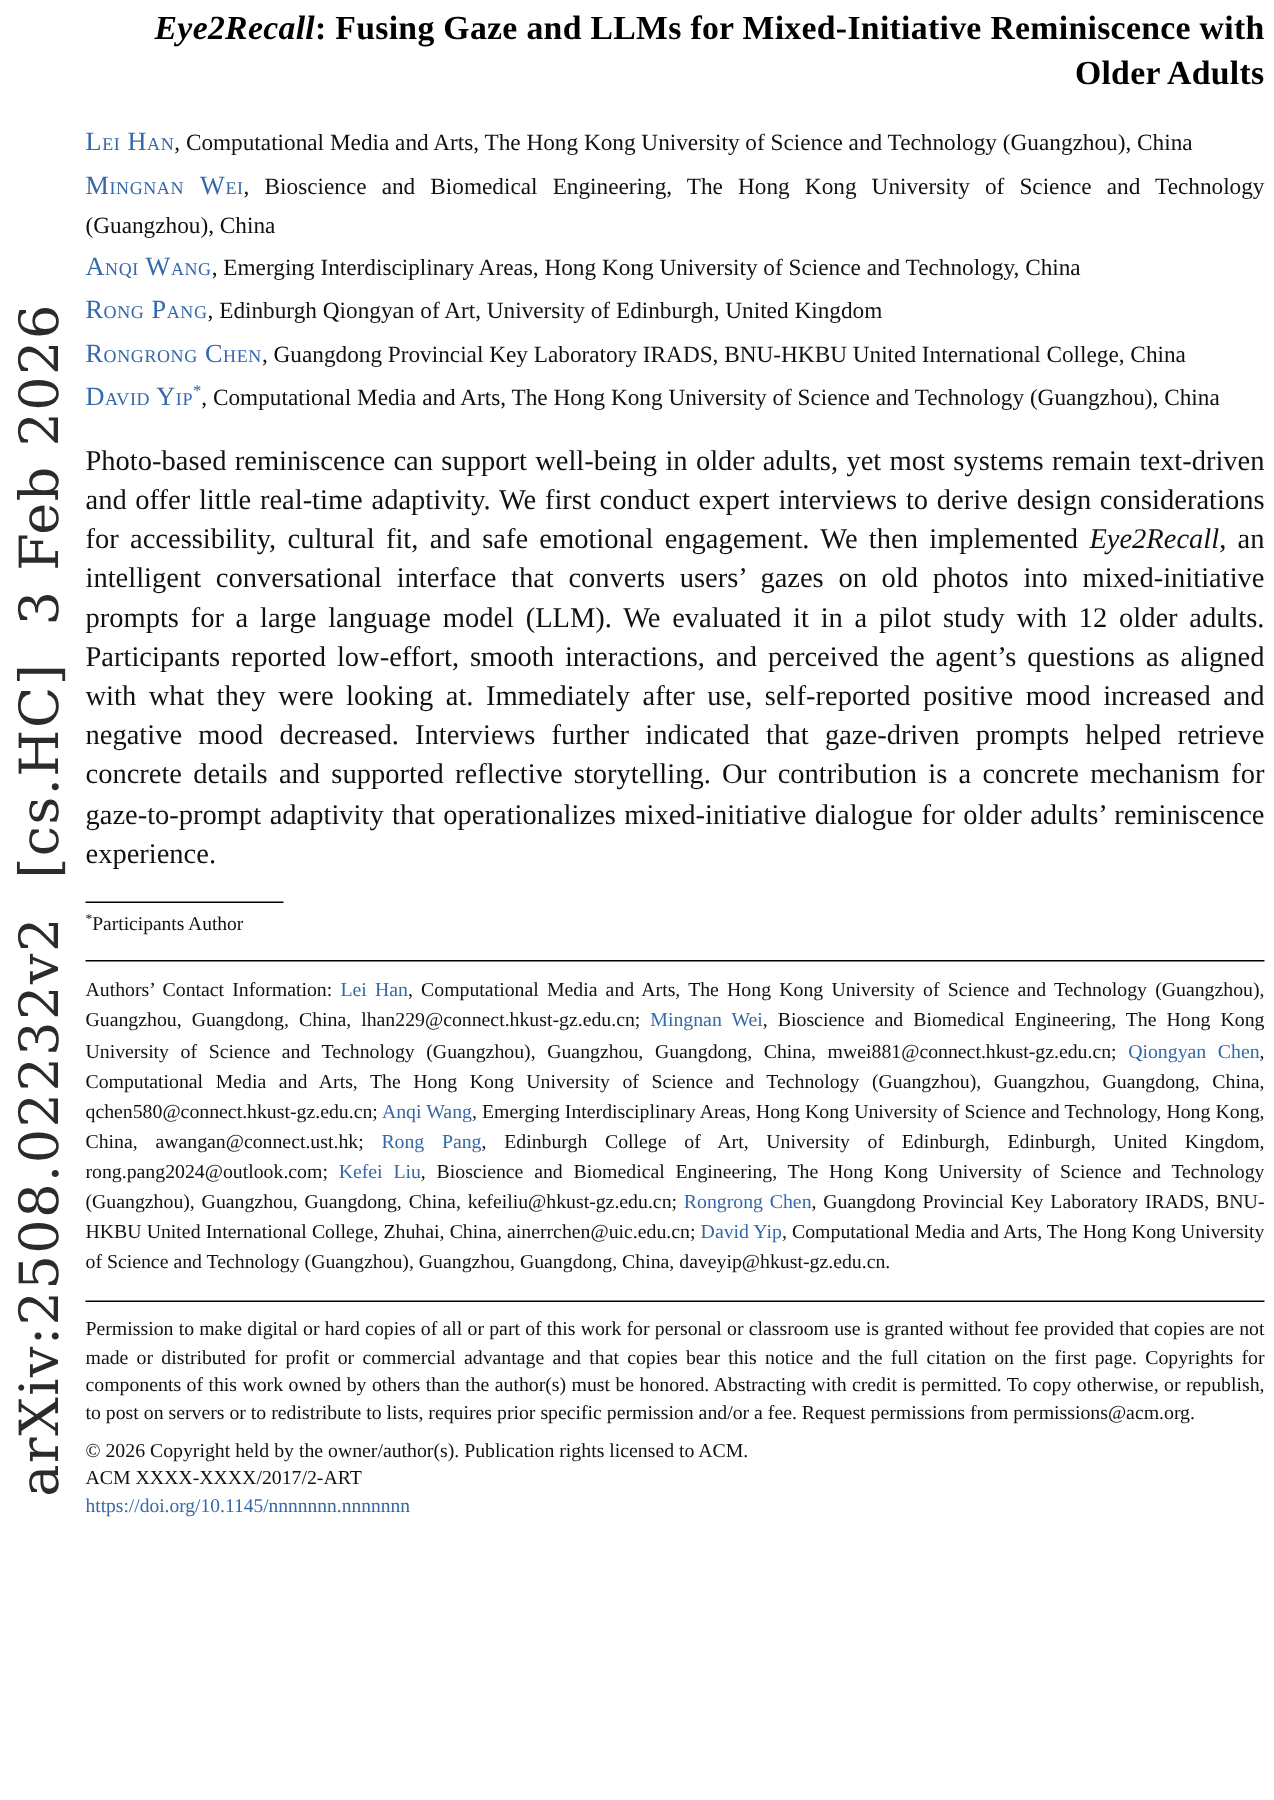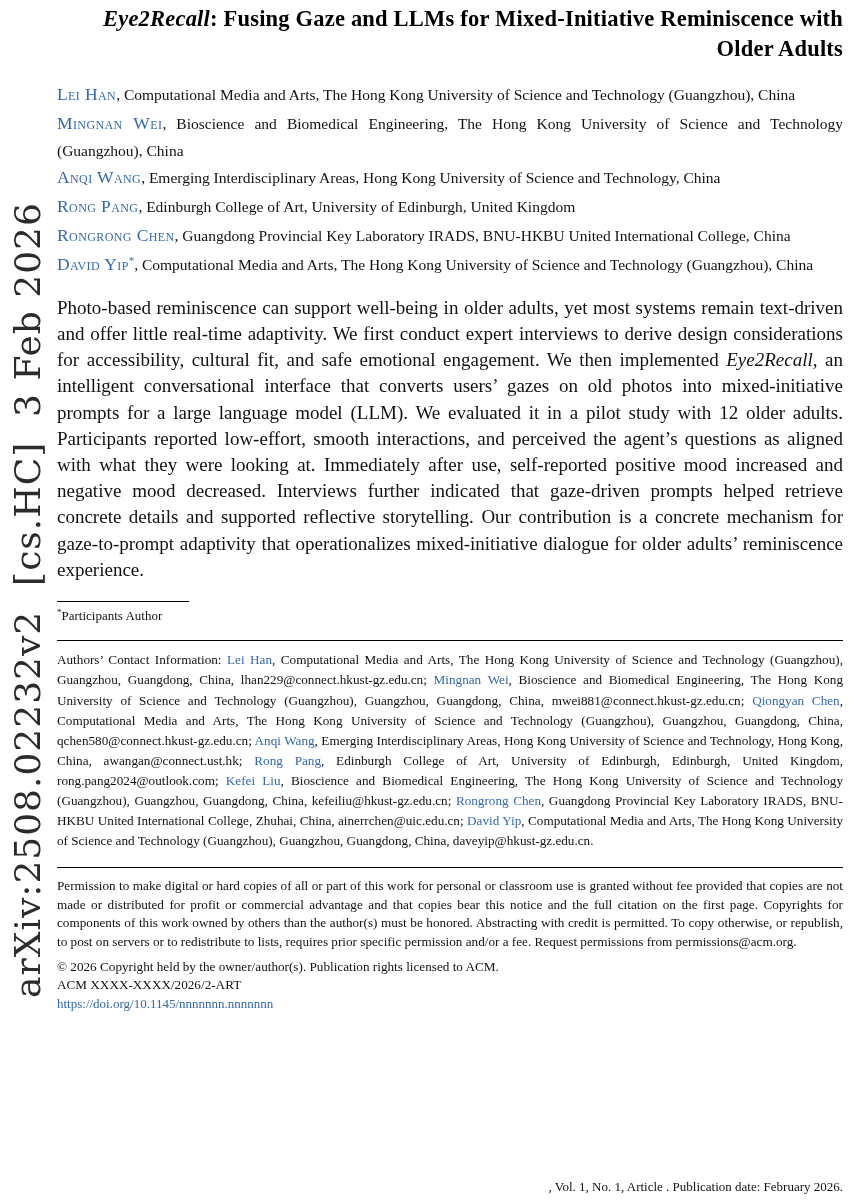--- a/index.html
+++ b/index.html
@@ -106,40 +106,39 @@
   <div class="arxiv-banner">arXiv:2508.02232v2  [cs.HC]  3 Feb 2026</div>
 
   <div class="content">
 
     <h1 class="title"><span class="italic">Eye2Recall</span><span>: Fusing Gaze and LLMs for Mixed-Initiative Reminiscence with Older Adults</span></h1>
 
     <div>
       <p class="author-entry"><span class="author-name">Lei Han</span><span>, Computational Media and Arts, The Hong Kong University of Science and Technology (Guangzhou), China</span></p>
       <p class="author-entry"><span class="author-name">Mingnan Wei</span><span>, Bioscience and Biomedical Engineering, The Hong Kong University of Science and Technology (Guangzhou), China</span></p>
       <p class="author-entry"><span class="author-name">Anqi Wang</span><span>, Emerging Interdisciplinary Areas, Hong Kong University of Science and Technology, China</span></p>
-      <p class="author-entry"><span class="author-name">Rong Pang</span><span>, Edinburgh College of Art, University of Edinburgh, United Kingdom</span></p>
+      <p class="author-entry"><span class="author-name">Rong Pang</span><span>, Edinburgh Qiongyan of Art, University of Edinburgh, United Kingdom</span></p>
       <p class="author-entry"><span class="author-name">Rongrong Chen</span><span>, Guangdong Provincial Key Laboratory IRADS, BNU-HKBU United International College, China</span></p>
       <p class="author-entry"><span class="author-name">David Yip</span><sup class="author-marker">*</sup><span>, Computational Media and Arts, The Hong Kong University of Science and Technology (Guangzhou), China</span></p>
     </div>
 
     <p class="abstract"><span>Photo-based reminiscence can support well-being in older adults, yet most systems remain text-driven and offer little real-time adaptivity. We first conduct expert interviews to derive design considerations for accessibility, cultural fit, and safe emotional engagement. We then implemented </span><span class="italic">Eye2Recall</span><span>, an intelligent conversational interface that converts users’ gazes on old photos into mixed-initiative prompts for a large language model (LLM). We evaluated it in a pilot study with 12 older adults. Participants reported low-effort, smooth interactions, and perceived the agent’s questions as aligned with what they were looking at. Immediately after use, self-reported positive mood increased and negative mood decreased. Interviews further indicated that gaze-driven prompts helped retrieve concrete details and supported reflective storytelling. Our contribution is a concrete mechanism for gaze-to-prompt adaptivity that operationalizes mixed-initiative dialogue for older adults’ reminiscence experience.</span></p>
 
     <div class="footnote-block">
       <div class="footnote-rule"></div>
       <div class="footnote-text"><sup>*</sup><span>Participants Author</span></div>
     </div>
 
     <hr class="full">
 
     <p class="contact"><span>Authors’ Contact Information: </span><span class="link">Lei Han</span><span>, Computational Media and Arts, The Hong Kong University of Science and Technology (Guangzhou), Guangzhou, Guangdong, China, lhan229@connect.hkust-gz.edu.cn; </span><span class="link">Mingnan Wei</span><span>, Bioscience and Biomedical Engineering, The Hong Kong University of Science and Technology (Guangzhou), Guangzhou, Guangdong, China, mwei881@connect.hkust-gz.edu.cn; </span><span class="link">Qiongyan Chen</span><span>, Computational Media and Arts, The Hong Kong University of Science and Technology (Guangzhou), Guangzhou, Guangdong, China, qchen580@connect.hkust-gz.edu.cn; </span><span class="link">Anqi Wang</span><span>, Emerging Interdisciplinary Areas, Hong Kong University of Science and Technology, Hong Kong, China, awangan@connect.ust.hk; </span><span class="link">Rong Pang</span><span>, Edinburgh College of Art, University of Edinburgh, Edinburgh, United Kingdom, rong.pang2024@outlook.com; </span><span class="link">Kefei Liu</span><span>, Bioscience and Biomedical Engineering, The Hong Kong University of Science and Technology (Guangzhou), Guangzhou, Guangdong, China, kefeiliu@hkust-gz.edu.cn; </span><span class="link">Rongrong Chen</span><span>, Guangdong Provincial Key Laboratory IRADS, BNU-HKBU United International College, Zhuhai, China, ainerrchen@uic.edu.cn; </span><span class="link">David Yip</span><span>, Computational Media and Arts, The Hong Kong University of Science and Technology (Guangzhou), Guangzhou, Guangdong, China, daveyip@hkust-gz.edu.cn.</span></p>
 
     <hr class="full">
 
     <p class="permission">Permission to make digital or hard copies of all or part of this work for personal or classroom use is granted without fee provided that copies are not made or distributed for profit or commercial advantage and that copies bear this notice and the full citation on the first page. Copyrights for components of this work owned by others than the author(s) must be honored. Abstracting with credit is permitted. To copy otherwise, or republish, to post on servers or to redistribute to lists, requires prior specific permission and/or a fee. Request permissions from permissions@acm.org.</p>
     <p class="copyright">© 2026 Copyright held by the owner/author(s). Publication rights licensed to ACM.</p>
-    <p class="acm-ref">ACM XXXX-XXXX/2026/2-ART</p>
+    <p class="acm-ref">ACM XXXX-XXXX/2017/2-ART</p>
     <p class="doi link">https://doi.org/10.1145/nnnnnnn.nnnnnnn</p>
 
   </div>
 
-  <div class="footer">, Vol. 1, No. 1, Article . Publication date: February 2026.</div>
 
 </div>
 
 </body></html>

